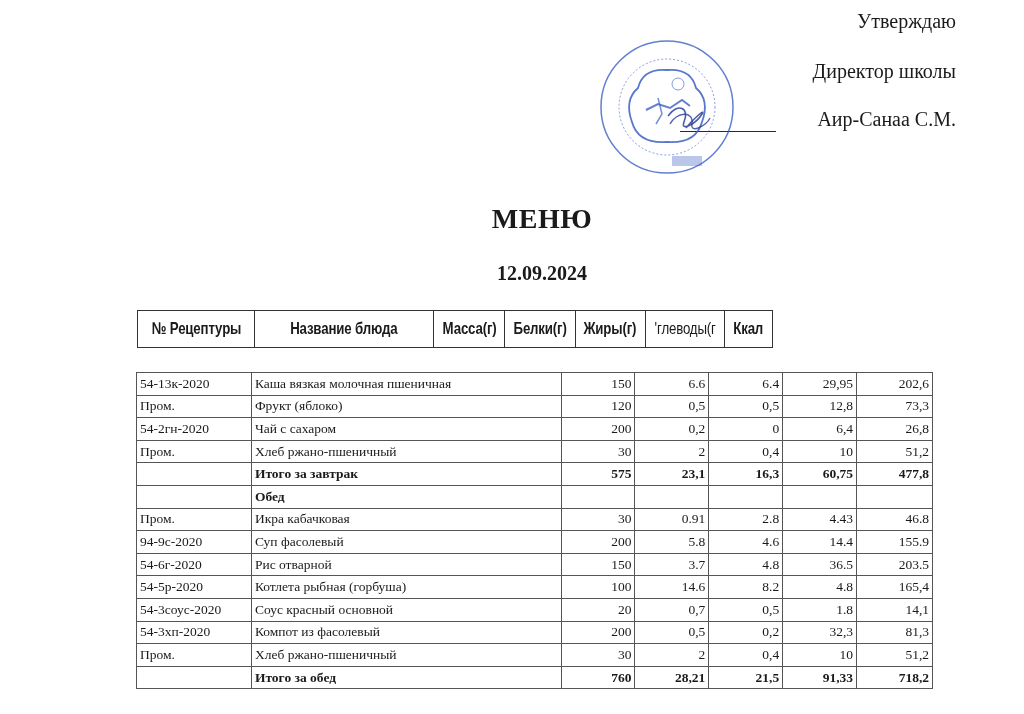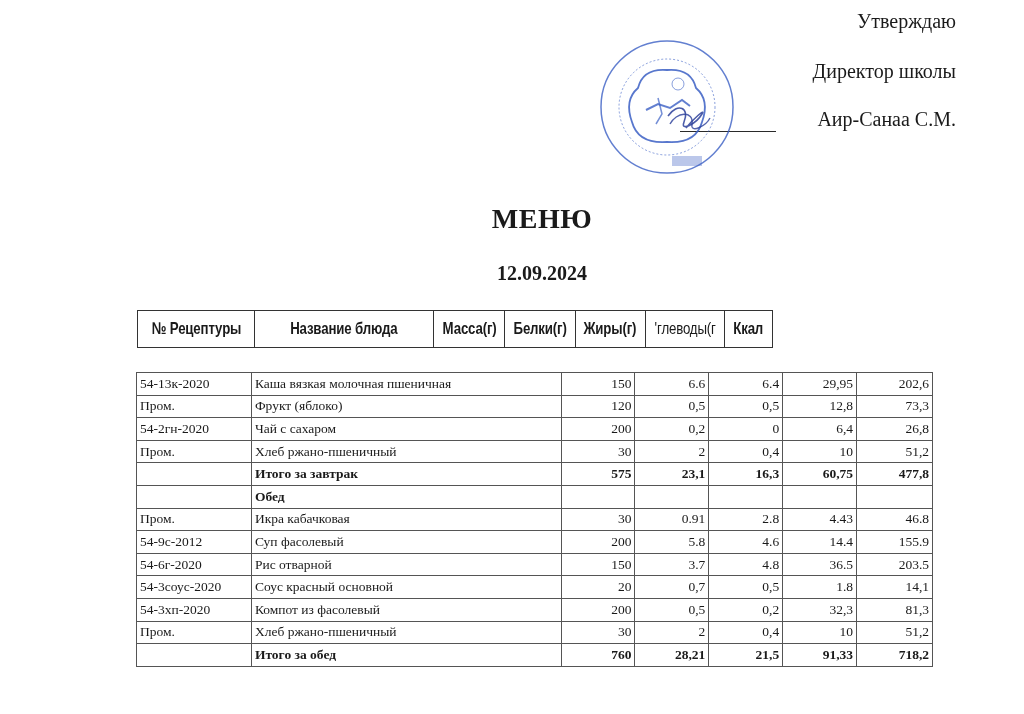--- a/index.html
+++ b/index.html
@@ -137,36 +137,45 @@
       <tr>
         <td>Пром.</td>
         <td>Икра кабачковая</td>
         <td class="num">30</td>
         <td class="num">0.91</td>
         <td class="num">2.8</td>
         <td class="num">4.43</td>
         <td class="num">46.8</td>
       </tr>
       <tr>
-        <td>54-9с-2012</td>
+        <td>94-9с-2020</td>
         <td>Суп фасолевый</td>
         <td class="num">200</td>
         <td class="num">5.8</td>
         <td class="num">4.6</td>
         <td class="num">14.4</td>
         <td class="num">155.9</td>
       </tr>
       <tr>
         <td>54-6г-2020</td>
         <td>Рис отварной</td>
         <td class="num">150</td>
         <td class="num">3.7</td>
         <td class="num">4.8</td>
         <td class="num">36.5</td>
         <td class="num">203.5</td>
+      </tr>
+      <tr>
+        <td>54-5р-2020</td>
+        <td>Котлета рыбная (горбуша)</td>
+        <td class="num">100</td>
+        <td class="num">14.6</td>
+        <td class="num">8.2</td>
+        <td class="num">4.8</td>
+        <td class="num">165,4</td>
       </tr>
       <tr>
         <td>54-3соус-2020</td>
         <td>Соус красный основной</td>
         <td class="num">20</td>
         <td class="num">0,7</td>
         <td class="num">0,5</td>
         <td class="num">1.8</td>
         <td class="num">14,1</td>
       </tr>

